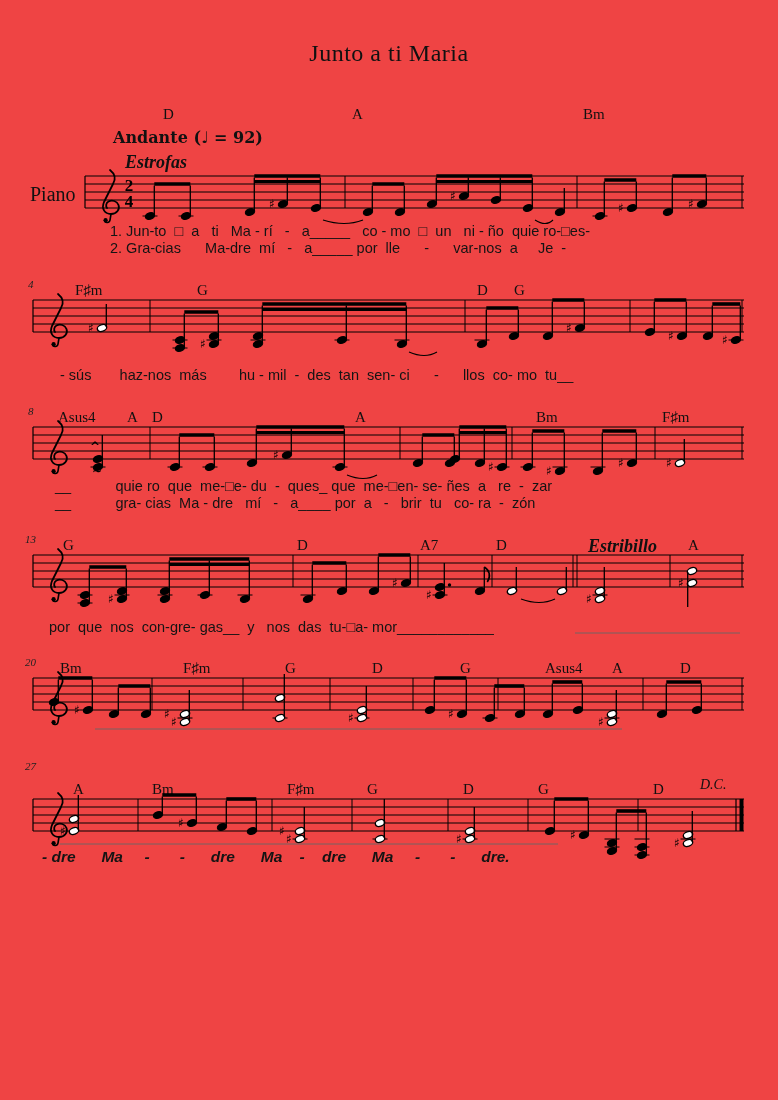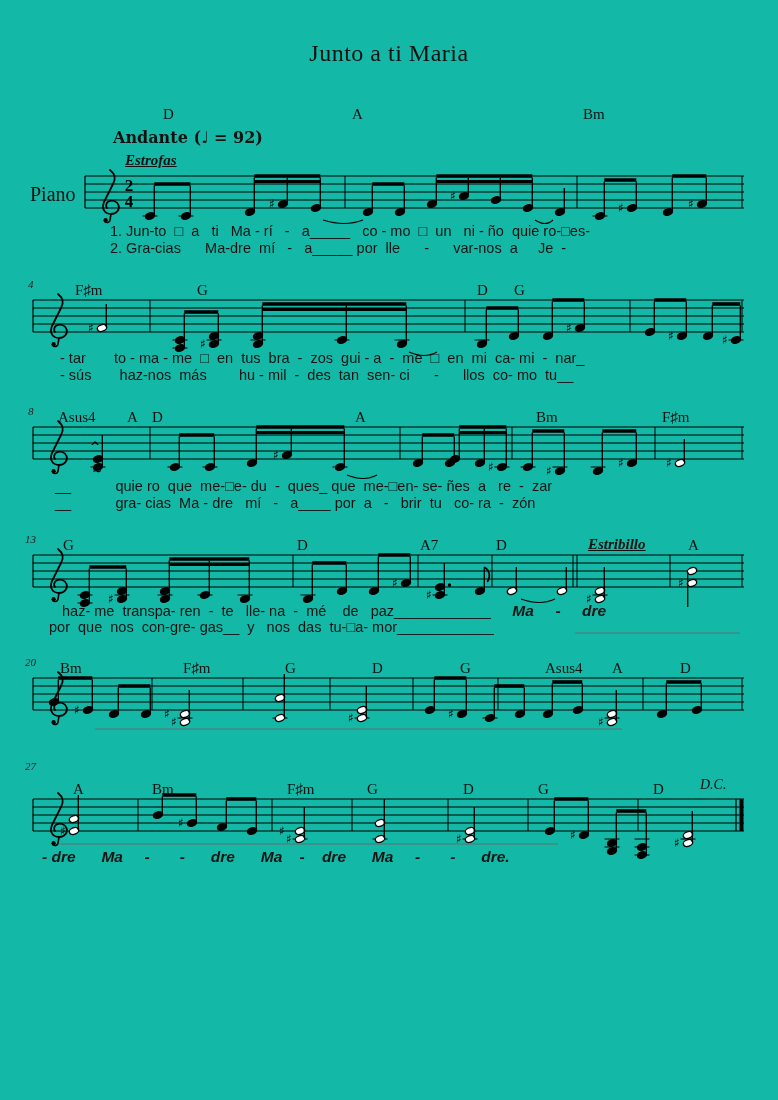--- a/index.html
+++ b/index.html
@@ -1,22 +1,22 @@
 <!DOCTYPE html>
 <html><head>
 <meta charset="utf-8">
 <style>
   html,body{margin:0;padding:0;background:#fff;}
-  #score{position:relative;width:778px;height:1100px;background:#14b8a6;overflow:hidden;
+  #score{position:relative;width:778px;height:1100px;background:#ef4444;overflow:hidden;
          font-family:"Liberation Serif","DejaVu Serif",serif;color:#111;}
   .title{position:absolute;left:0;top:40px;width:778px;text-align:center;
          font-size:24px;letter-spacing:0.5px;}
   .tempo{position:absolute;left:113px;top:128px;font-weight:bold;font-size:16px;
          font-family:"DejaVu Serif","Liberation Serif",serif;}
-  .sect{position:absolute;font-weight:bold;font-style:italic;font-size:15px;text-decoration:underline;}
+  .sect{position:absolute;font-weight:bold;font-style:italic;font-size:18px;}
   .estrofas{left:125px;top:152px;}
   .estribillo{left:588px;top:536px;}
   .piano{position:absolute;left:30px;top:183px;font-size:20px;}
   .dc{position:absolute;left:700px;top:777px;font-style:italic;font-size:14px;}
   .chord{position:absolute;font-size:15px;font-family:"Liberation Serif","DejaVu Serif",serif;}
   .mnum{position:absolute;font-style:italic;font-size:11px;color:#222;}
   .lyric{position:absolute;white-space:pre;font-family:"Liberation Sans","DejaVu Sans",sans-serif;
          font-size:14.5px;color:#141414;}
   .lyric .b{font-weight:bold;font-style:italic;font-size:15.5px;}
   svg.sys{position:absolute;left:0;overflow:visible;}
@@ -101,21 +101,20 @@
       <ellipse cx="560" cy="48" rx="4.8" ry="3.3" transform="rotate(-18 560 48)" fill="#000" stroke="#000" stroke-width="1"></ellipse>
       <line x1="564.3" y1="47" x2="564.3" y2="24" stroke="#000" stroke-width="1.3"></line>
       <path d="M323 56 Q 345 63 363 56" fill="none" stroke="#000" stroke-width="1.1"></path>
       <path d="M535 56 Q 546 63 553 56" fill="none" stroke="#000" stroke-width="1.1"></path>
     </svg>
     <div class="mnum" style="left: 28px; top: 278px;">4</div>
     <div class="chord" style="left: 75px; top: 282px;">F♯m</div>
     <div class="chord" style="left: 197px; top: 282px;">G</div>
     <div class="chord" style="left: 477px; top: 282px;">D</div>
     <div class="chord" style="left: 514px; top: 282px;">G</div>
-    <div class="lyric" style="left: 60px; top: 350px;"><span>- tar       to - ma - me  □  en  tus  bra  -  zos  gui - a  -  me  □  en  mi  ca- mi  -  nar_</span></div>
     <div class="lyric" style="left: 60px; top: 367px;"><span>- sús       haz-nos  más        hu - mil  -  des  tan  sen- ci      -      llos  co- mo  tu__</span></div>
     <svg class="sys" width="778" height="90" style="top: 288px;">
       <line x1="33" y1="12" x2="744" y2="12" stroke="#000" stroke-width="1"></line>
       <line x1="33" y1="20" x2="744" y2="20" stroke="#000" stroke-width="1"></line>
       <line x1="33" y1="28" x2="744" y2="28" stroke="#000" stroke-width="1"></line>
       <line x1="33" y1="36" x2="744" y2="36" stroke="#000" stroke-width="1"></line>
       <line x1="33" y1="44" x2="744" y2="44" stroke="#000" stroke-width="1"></line>
       <line x1="33" y1="12" x2="33" y2="44" stroke="#000" stroke-width="1.2"></line>
       <g transform="translate(45,0)">
         <path d="M13 6 C18 10 19 15 16 20 L7 38 C4 45 8 50 14 50 C20 50 23 45 21.5 41 C20 37 15 35.5 11.5 37.5 C9 39 8.5 42 10 44" fill="none" stroke="#000" stroke-width="1.8" stroke-linecap="round"></path>
@@ -262,21 +261,20 @@
       <path d="M347 60 Q 364 67 377 60" fill="none" stroke="#000" stroke-width="1.1"></path>
       <text x="90" y="36" style="font: bold 12px &quot;DejaVu Sans&quot;, sans-serif;">^</text>
       <text x="92" y="60" style="font: bold 12px &quot;DejaVu Sans&quot;, sans-serif;">~</text>
     </svg>
     <div class="mnum" style="left: 25px; top: 533px;">13</div>
     <div class="chord" style="left: 63px; top: 537px;">G</div>
     <div class="chord" style="left: 297px; top: 537px;">D</div>
     <div class="chord" style="left: 420px; top: 537px;">A7</div>
     <div class="chord" style="left: 496px; top: 537px;">D</div>
     <div class="chord" style="left: 688px; top: 537px;">A</div>
-    <div class="lyric" style="left: 62px; top: 602px;"><span>haz- me  transpa- ren  -  te   lle- na  -  mé    de   paz____________</span><span class="b">     Ma     -     dre</span></div>
     <div class="lyric" style="left: 49px; top: 619px;"><span>por  que  nos  con-gre- gas__  y   nos  das  tu-□a- mor____________</span></div>
     <svg class="sys" width="778" height="90" style="top: 543px;">
       <line x1="33" y1="12" x2="744" y2="12" stroke="#000" stroke-width="1"></line>
       <line x1="33" y1="20" x2="744" y2="20" stroke="#000" stroke-width="1"></line>
       <line x1="33" y1="28" x2="744" y2="28" stroke="#000" stroke-width="1"></line>
       <line x1="33" y1="36" x2="744" y2="36" stroke="#000" stroke-width="1"></line>
       <line x1="33" y1="44" x2="744" y2="44" stroke="#000" stroke-width="1"></line>
       <line x1="33" y1="12" x2="33" y2="44" stroke="#000" stroke-width="1.2"></line>
       <g transform="translate(45,0)">
         <path d="M13 6 C18 10 19 15 16 20 L7 38 C4 45 8 50 14 50 C20 50 23 45 21.5 41 C20 37 15 35.5 11.5 37.5 C9 39 8.5 42 10 44" fill="none" stroke="#000" stroke-width="1.8" stroke-linecap="round"></path>

